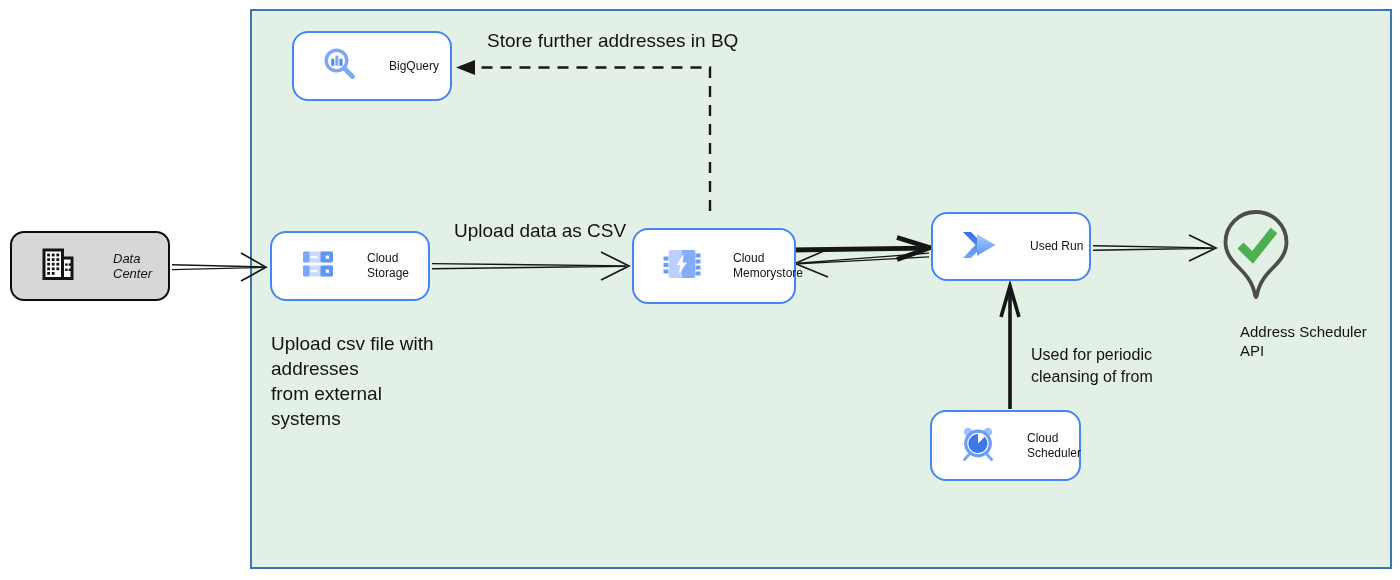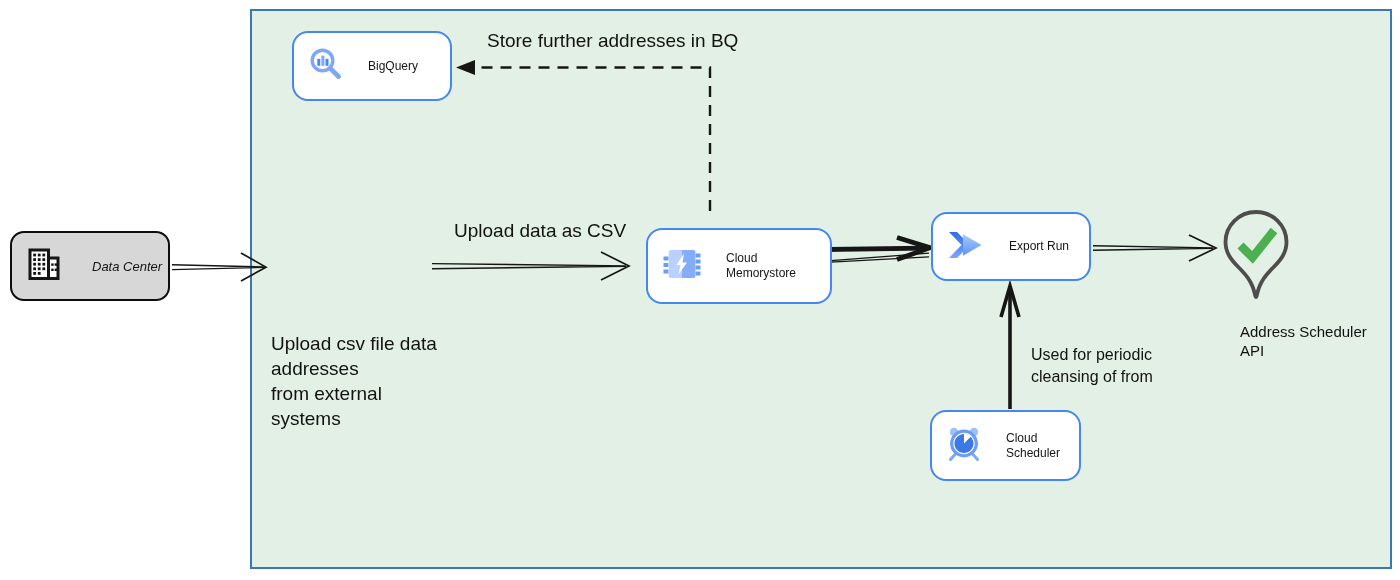--- a/index.html
+++ b/index.html
@@ -6,23 +6,23 @@
   .canvas{
     position:relative;width:1400px;height:580px;background:#ffffff;
     font-family:"Liberation Sans", sans-serif;color:#161616;overflow:hidden;
   }
   .boundary{
     position:absolute;left:250px;top:9px;width:1142px;height:560px;
     background:#e3f0e6;border:2px solid #3b76b5;box-sizing:border-box;z-index:1;
   }
   .connector-layer{position:absolute;left:0;top:0;z-index:2;pointer-events:none;}
   .node{
-    position:absolute;display:flex;align-items:center;gap:25px;
+    position:absolute;display:flex;align-items:center;gap:32px;
     background:#ffffff;border:2px solid #4486f2;border-radius:16px;
-    box-sizing:border-box;padding-left:15px;z-index:3;
+    box-sizing:border-box;padding-left:29px;z-index:3;
   }
   .node .lbl{font-size:12px;line-height:15px;color:#141414;}
   .node-external{
     background:#d7d7d7;border:2px solid #0d0d0d;border-radius:14px;font-style:italic;
   }
   .node-external .lbl{font-size:13px;padding-left:6px;}
   .note{
     position:absolute;white-space:pre-wrap;color:#121212;z-index:3;
   }
   .note-lg{font-size:19px;line-height:25px;}
@@ -115,22 +115,43 @@
         <circle cx="13.5" cy="13.5" r="10.3" fill="#ffffff" stroke="#7da7f8" stroke-width="3.4"></circle>
         <rect x="8.3" y="11.8" width="3" height="7" fill="#4a87f5"></rect>
         <rect x="12.4" y="8.6" width="3" height="10.2" fill="#7da7f8"></rect>
         <rect x="16.5" y="11.8" width="3" height="7" fill="#4a87f5"></rect>
         <line x1="21.6" y1="21.6" x2="29.5" y2="29.5" stroke="#7da7f8" stroke-width="4.8" stroke-linecap="round"></line>
       </svg>
     </span>
     <span class="lbl">BigQuery</span>
   </div>
 
-
-  <div class="node" style="left:632px;top:228px;width:186px;height:76px;margin-left:14px;">
+  <div class="node" style="left:270px;top:231px;width:160px;height:70px;">
+    <span>
+      <svg width="34" height="30" viewBox="0 0 34 30">
+        <g>
+          <rect x="2" y="2.5" width="30" height="11" rx="1.4" fill="#c7d9fd"></rect>
+          <rect x="2" y="2.5" width="6.5" height="11" rx="1.4" fill="#7da7f8"></rect>
+          <rect x="19.5" y="2.5" width="12.5" height="11" rx="1.4" fill="#5e97f6"></rect>
+          <rect x="9.6" y="7" width="7" height="2.2" fill="#ffffff"></rect>
+          <rect x="24.8" y="6.6" width="3.2" height="3.2" fill="#ffffff"></rect>
+        </g>
+        <g>
+          <rect x="2" y="16.5" width="30" height="11" rx="1.4" fill="#c7d9fd"></rect>
+          <rect x="2" y="16.5" width="6.5" height="11" rx="1.4" fill="#7da7f8"></rect>
+          <rect x="19.5" y="16.5" width="12.5" height="11" rx="1.4" fill="#5e97f6"></rect>
+          <rect x="9.6" y="21" width="7" height="2.2" fill="#ffffff"></rect>
+          <rect x="24.8" y="20.6" width="3.2" height="3.2" fill="#ffffff"></rect>
+        </g>
+      </svg>
+    </span>
+    <span class="lbl">Cloud Storage</span>
+  </div>
+
+  <div class="node" style="left:632px;top:228px;width:164px;height:76px;">
     <span>
       <svg width="38" height="32" viewBox="0 0 38 32">
         <g fill="#6b9cf8">
           <rect x="0.5" y="8.5" width="5" height="4"></rect>
             <rect x="0.5" y="15" width="5" height="4"></rect>
             <rect x="0.5" y="21.5" width="5" height="4"></rect>
           <rect x="32.5" y="5.5" width="5" height="4"></rect>
             <rect x="32.5" y="11.5" width="5" height="4"></rect>
             <rect x="32.5" y="17.5" width="5" height="4"></rect>
             <rect x="32.5" y="23.5" width="5" height="4"></rect>
@@ -158,21 +179,21 @@
           </linearGradient>
           <linearGradient id="crBand" x1="0" y1="0" x2="0" y2="1">
             <stop offset="0" stop-color="#2f6fe8"></stop>
               <stop offset="1" stop-color="#7aa6f8"></stop>
           </linearGradient>
         </defs>
         <path d="M1,1 L9,1 L22,14 L9,27 L1,27 L13.5,14 Z" fill="url(#crBand)"></path>
         <path d="M15,3.2 L33.5,14 L15,24.8 Z" fill="url(#crTri)"></path>
       </svg>
     </span>
-    <span class="lbl">Export Run</span>
+    <span class="lbl">Used Run</span>
   </div>
 
   <div class="node" style="left:930px;top:410px;width:151px;height:71px;">
     <span>
       <svg width="34" height="35" viewBox="0 0 34 35">
         <circle cx="7" cy="6" r="4.2" fill="#9dc2fb"></circle>
         <circle cx="27" cy="6" r="4.2" fill="#9dc2fb"></circle>
         <line x1="8" y1="28.5" x2="3.5" y2="33.5" stroke="#7da7f8" stroke-width="3" stroke-linecap="round"></line>
         <line x1="26" y1="28.5" x2="30.5" y2="33.5" stroke="#7da7f8" stroke-width="3" stroke-linecap="round"></line>
         <circle cx="17" cy="17.5" r="12.3" fill="#ffffff" stroke="#6b9cf8" stroke-width="3.2"></circle>
@@ -185,20 +206,20 @@
   <div class="pin-wrap">
     <svg width="70" height="100" viewBox="0 0 70 100">
       <path d="M34,3 C17,3 3.5,16.5 3.5,33 C3.5,43.5 9,50.7 16.3,58 C23.5,65.3 30.5,72.5 33.2,86.5 C33.6,88.6 34.4,88.6 34.8,86.5 C37.5,72.5 44.5,65.3 51.7,58 C59,50.7 64.5,43.5 64.5,33 C64.5,16.5 51,3 34,3 Z" fill="none" stroke="#4d4d4d" stroke-width="3.8"></path>
       <path d="M18.5,36.5 L30.5,48.5 L52,21.5" fill="none" stroke="#4caf50" stroke-width="8.5" stroke-linejoin="miter"></path>
     </svg>
   </div>
   <div class="pin-label">Address Scheduler API</div>
 
   <div class="note note-lg" style="left:487px;top:28px;">Store further addresses in BQ</div>
   <div class="note note-lg" style="left:454px;top:218px;">Upload data as CSV</div>
-  <div class="note note-lg" style="left:271px;top:331px;">Upload csv file data
+  <div class="note note-lg" style="left:271px;top:331px;">Upload csv file with
 addresses
 from external
 systems</div>
   <div class="note note-md" style="left:1031px;top:344px;">Used for periodic
 cleansing of from</div>
 
 </div>
 
 </body></html>

